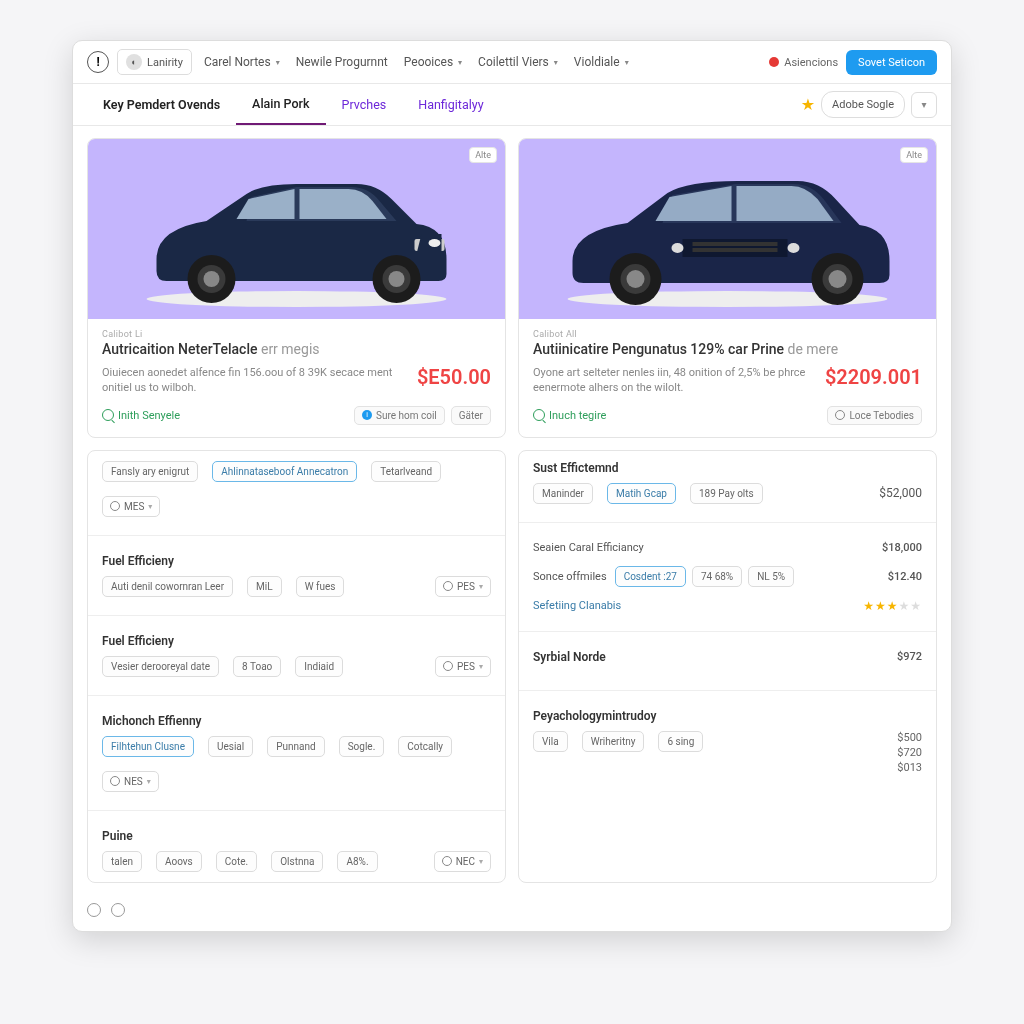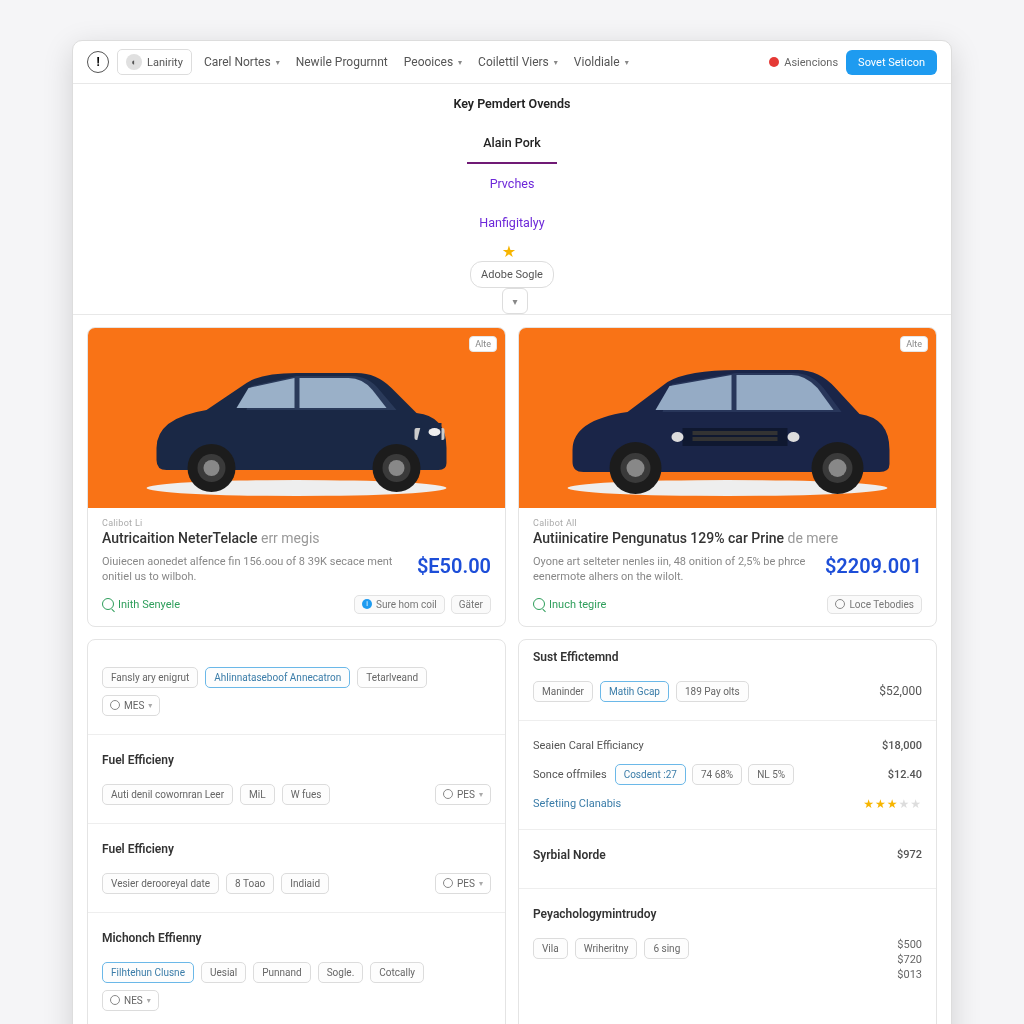--- a/index.html
+++ b/index.html
@@ -13,52 +13,52 @@
 .navbar { display:flex; align-items:center; padding:8px 14px; border-bottom:1px solid #e8e8e8; gap:8px; }
 .logo-ico { width:22px; height:22px; border:1.5px solid #555; border-radius:50%; display:flex; align-items:center; justify-content:center; font-size:12px; font-weight:bold; }
 .laund { display:flex; align-items:center; gap:5px; border:1px solid #ddd; border-radius:5px; padding:4px 8px; font-size:11px; color:#555; }
 .laund .ico { width:16px; height:16px; border-radius:50%; background:#e0e0e0; display:flex; align-items:center; justify-content:center; font-size:9px; }
 .navitem { font-size:12px; color:#555; cursor:pointer; padding:2px 4px; display:flex; align-items:center; gap:3px; }
 .chev::after { content:"▾"; font-size:8px; color:#888; margin-left:2px; }
 .spacer { flex:1; }
 .alert-l { display:flex; align-items:center; gap:5px; font-size:11px; color:#666; }
 .alert-dot { width:10px; height:10px; border-radius:50%; background:#e53935; }
 .btn-primary { background:#1e9bf0; color:#fff; border:none; border-radius:6px; padding:6px 12px; font-size:11px; cursor:pointer; }
-.tabbar { display:flex; align-items:center; padding:0 14px; border-bottom:1px solid #e8e8e8;flex-direction:column; }
+.tabbar { display:flex; align-items:center; padding:0 14px; border-bottom:1px solid #e8e8e8; }
 .tab { padding:12px 16px; font-size:12.5px; color:#6d28d9; cursor:pointer; }
 .tab.bold { font-weight:600; color:#222; }
 .tab.active { border-bottom:2px solid #701a75; color:#222; font-weight:500; }
 .star { color:#f7b500; font-size:16px; margin-right:6px; }
 .dropbox { border:1px solid #ddd; border-radius:12px; padding:6px 10px; font-size:11px; color:#555; display:flex; align-items:center; }
 .sq-dd { border:1px solid #ddd; border-radius:6px; width:26px; height:26px; display:flex; align-items:center; justify-content:center; color:#888; font-size:10px; margin-left:6px; }
 .content { padding:12px 14px; display:flex; flex-direction:column; gap:12px; }
 .row2 { display:flex; gap:12px; }
 .card { flex:1; border:1px solid #e4e4e4; border-radius:8px; background:#fff; overflow:hidden; }
-.carwrap { position:relative; height:180px; display:flex; align-items:center; justify-content:center; background:#f97316; }
+.carwrap { position:relative; height:180px; display:flex; align-items:center; justify-content:center; background:#c4b5fd; }
 .carwrap svg { width:100%; height:100%; }
 .mini { position:absolute; top:8px; right:8px; background:#fff; border:1px solid #e5e5e5; border-radius:4px; font-size:9px; color:#888; padding:2px 5px; }
 .cardbody { padding:10px 14px 12px; }
 .over { font-size:9px; color:#aaa; letter-spacing:.3px; }
 .ctitle { font-size:14px; color:#333; margin-top:2px; }
 .ctitle .em { color:#333; font-weight:500; }
 .ctitle .lt { color:#999; }
 .descrow { display:flex; justify-content:space-between; align-items:flex-start; margin-top:8px; gap:8px; }
 .desc { font-size:11px; color:#888; line-height:1.4; flex:1; }
-.price { font-size:20px; font-weight:600; color:#1d4ed8; white-space:nowrap; }
+.price { font-size:20px; font-weight:600; color:#ef4444; white-space:nowrap; }
 .linkrow { display:flex; align-items:center; justify-content:space-between; margin-top:10px; }
 .ql { display:flex; align-items:center; gap:4px; font-size:11px; color:#2e9e5b; }
 .ql .mi { width:12px; height:12px; border:1.3px solid #2e9e5b; border-radius:50%; position:relative; }
 .ql .mi::after { content:""; position:absolute; width:4px; height:1.3px; background:#2e9e5b; bottom:-2px; right:-2px; transform:rotate(45deg); }
 .chiplnk { display:flex; gap:6px; }
 .smchip { border:1px solid #e2e2e2; border-radius:5px; padding:3px 7px; font-size:10px; color:#777; display:flex; align-items:center; gap:4px; background:#fafafa; }
 .smchip .bdot { width:10px; height:10px; border-radius:50%; background:#1e9bf0; color:#fff; font-size:7px; display:flex; align-items:center; justify-content:center; }
 .specsec { padding:10px 14px; }
 .sech { font-size:12px; font-weight:600; color:#333; margin-bottom:8px; display:flex; justify-content:space-between; align-items:center; }
 .sech .val { font-weight:500; color:#555; font-size:11px; }
-.chipsrow { display:flex; gap:7px; flex-wrap:wrap; align-items:center;margin-top:17px; }
+.chipsrow { display:flex; gap:14px; flex-wrap:wrap; align-items:center; }
 .chip { border:1px solid #dcdcdc; border-radius:5px; padding:4px 8px; font-size:10px; color:#666; background:#fdfdfd; }
 .chip.hl { border-color:#6bb8e8; color:#3a7ca8; }
 .ddchip { border:1px solid #dcdcdc; border-radius:5px; padding:4px 7px; font-size:10px; color:#666; display:flex; align-items:center; gap:4px; }
 .gear { width:10px; height:10px; border:1px solid #888; border-radius:50%; position:relative; }
 .hr { border:none; border-top:1px solid #eee; margin:8px 0; }
 .kvrow { display:flex; justify-content:space-between; align-items:center; padding:6px 0; font-size:11px; }
 .kvrow .k { color:#555; }
 .kvrow .v { color:#555; font-weight:500; }
 .stars { color:#f7b500; font-size:12px; letter-spacing:1px; }
 .stars .gray { color:#ddd; }

